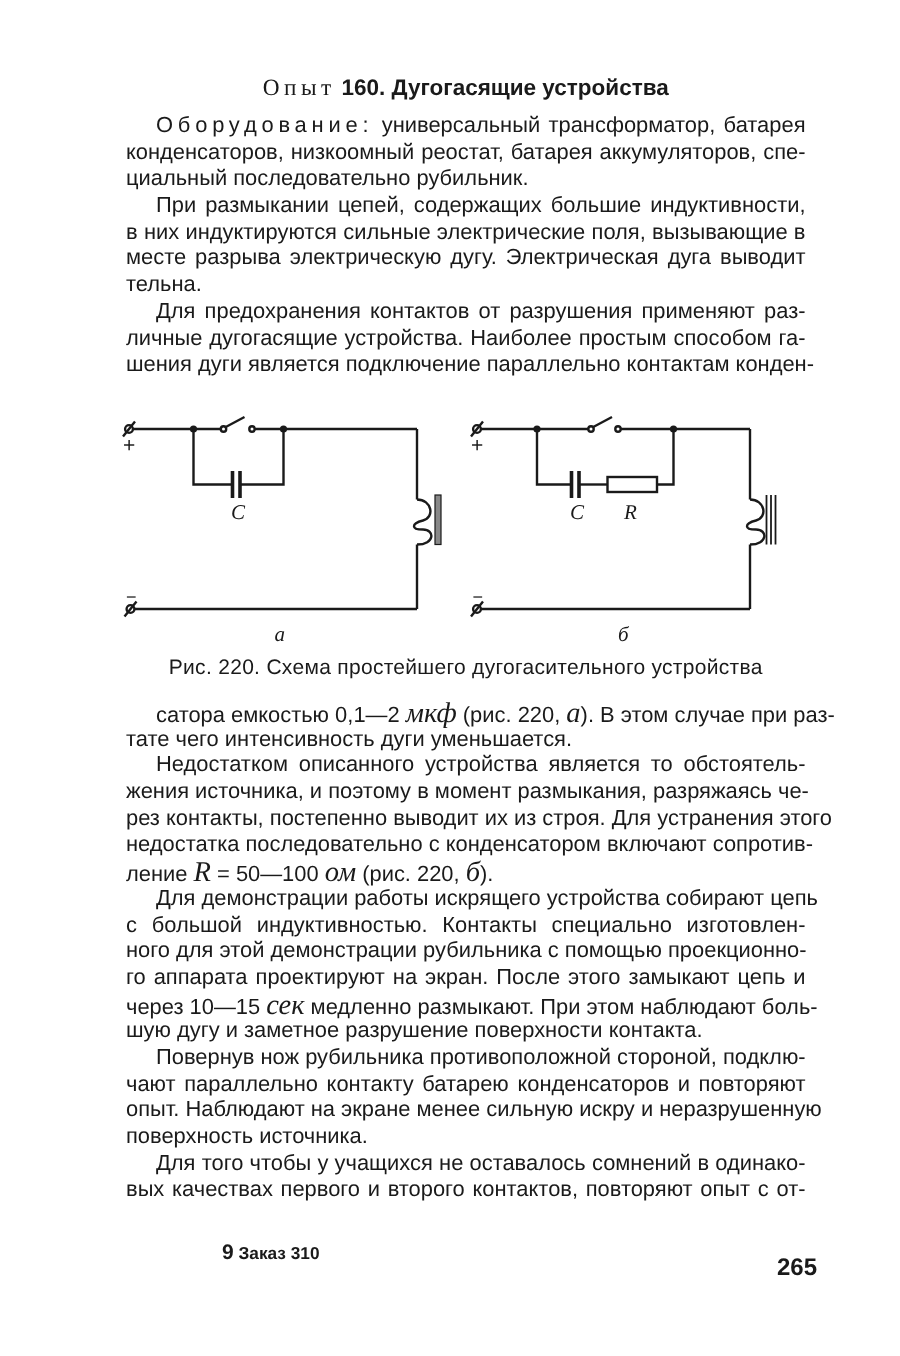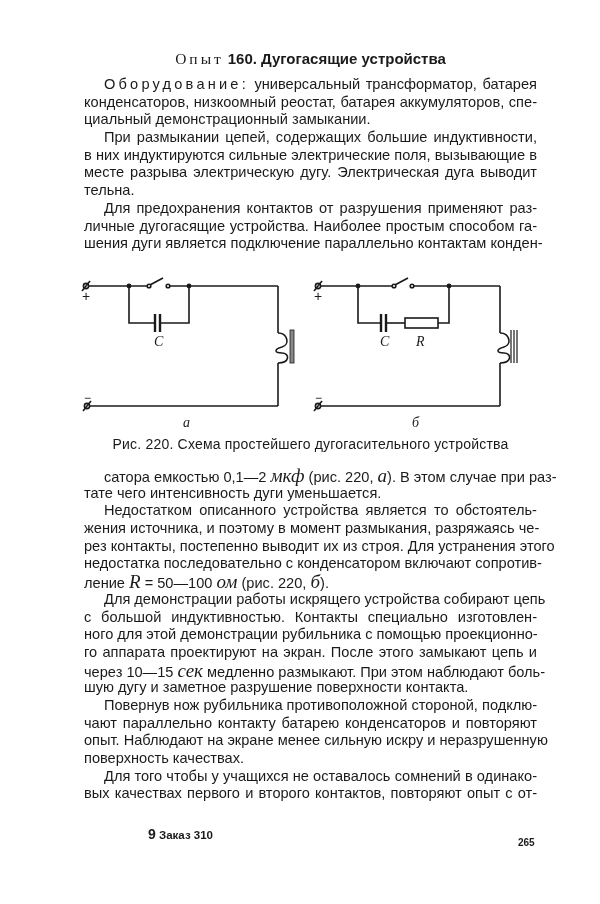--- a/index.html
+++ b/index.html
@@ -17,37 +17,37 @@
   .indent { padding-left: 20px; }
   .sp { letter-spacing: 3.2px; }
   .it { font-style: italic; font-family: "Liberation Serif", serif; font-size: 19px; }
   .diagram { position: absolute; left: 0; top: 0; }
   .caption { position: absolute; left: 84px; width: 453px; top: 436px; text-align: center;
              font-family: "Liberation Sans", sans-serif; font-size: 14px; letter-spacing: 0.2px; }
   .footer-left { position: absolute; left: 148px; top: 826px; font-family: "Liberation Sans", sans-serif;
                  font-size: 11.5px; font-weight: bold; }
   .footer-left .big { font-size: 14px; }
   .page-num { position: absolute; left: 518px; top: 837px; font-family: "Liberation Sans", sans-serif;
-              font-size: 10px; font-weight: bold; text-align: right; }
+              font-size: 16px; font-weight: bold; text-align: right; }
   .diag-label { font-family: "Liberation Serif", serif; font-style: italic; font-size: 14px; fill: #1a1a1a; }
 </style>
 </head>
 <body>
 
 <div class="page">
 
   <div class="title">
     <span class="spaced">Опыт</span>
     <span class="bold">160. Дугогасящие устройства</span>
   </div>
 
   <div class="text" id="top-text" style="top:76px;">
       <span class="line indent"><span class="sp">Оборудование:</span><span> универсальный трансформатор, батарея</span></span>
       <span class="line">конденсаторов, низкоомный реостат, батарея аккумуляторов, спе-</span>
-      <span class="line last">циальный демонстрационный замыкании.</span>
+      <span class="line last">циальный последовательно рубильник.</span>
       <span class="line indent">При размыкании цепей, содержащих большие индуктивности,</span>
       <span class="line">в них индуктируются сильные электрические поля, вызывающие в</span>
       <span class="line">месте разрыва электрическую дугу. Электрическая дуга выводит</span>
       <span class="line last">тельна.</span>
       <span class="line indent">Для предохранения контактов от разрушения применяют раз-</span>
       <span class="line">личные дугогасящие устройства. Наиболее простым способом га-</span>
       <span class="line">шения дуги является подключение параллельно контактам конден-</span>
     </div>
 
   <svg class="diagram" width="600" height="440">
@@ -133,21 +133,21 @@
       <span class="line last"><span>ление </span><span class="it">R</span><span> = 50—100 </span><span class="it">ом</span><span> (рис. 220, </span><span class="it">б</span><span>).</span></span>
       <span class="line indent">Для демонстрации работы искрящего устройства собирают цепь</span>
       <span class="line">с большой индуктивностью. Контакты специально изготовлен-</span>
       <span class="line">ного для этой демонстрации рубильника с помощью проекционно-</span>
       <span class="line">го аппарата проектируют на экран. После этого замыкают цепь и</span>
       <span class="line"><span>через 10—15 </span><span class="it">сек</span><span> медленно размыкают. При этом наблюдают боль-</span></span>
       <span class="line last">шую дугу и заметное разрушение поверхности контакта.</span>
       <span class="line indent">Повернув нож рубильника противоположной стороной, подклю-</span>
       <span class="line">чают параллельно контакту батарею конденсаторов и повторяют</span>
       <span class="line">опыт. Наблюдают на экране менее сильную искру и неразрушенную</span>
-      <span class="line last">поверхность качествах.</span>
+      <span class="line last">поверхность источника.</span>
       <span class="line indent">Для того чтобы у учащихся не оставалось сомнений в одинако-</span>
       <span class="line">вых качествах первого и второго контактов, повторяют опыт с от-</span>
     </div>
 
   <div class="footer-left">
     <span class="big">9</span>
     <span>Заказ 310</span>
   </div>
   <div class="page-num">265</div>
 </div>

